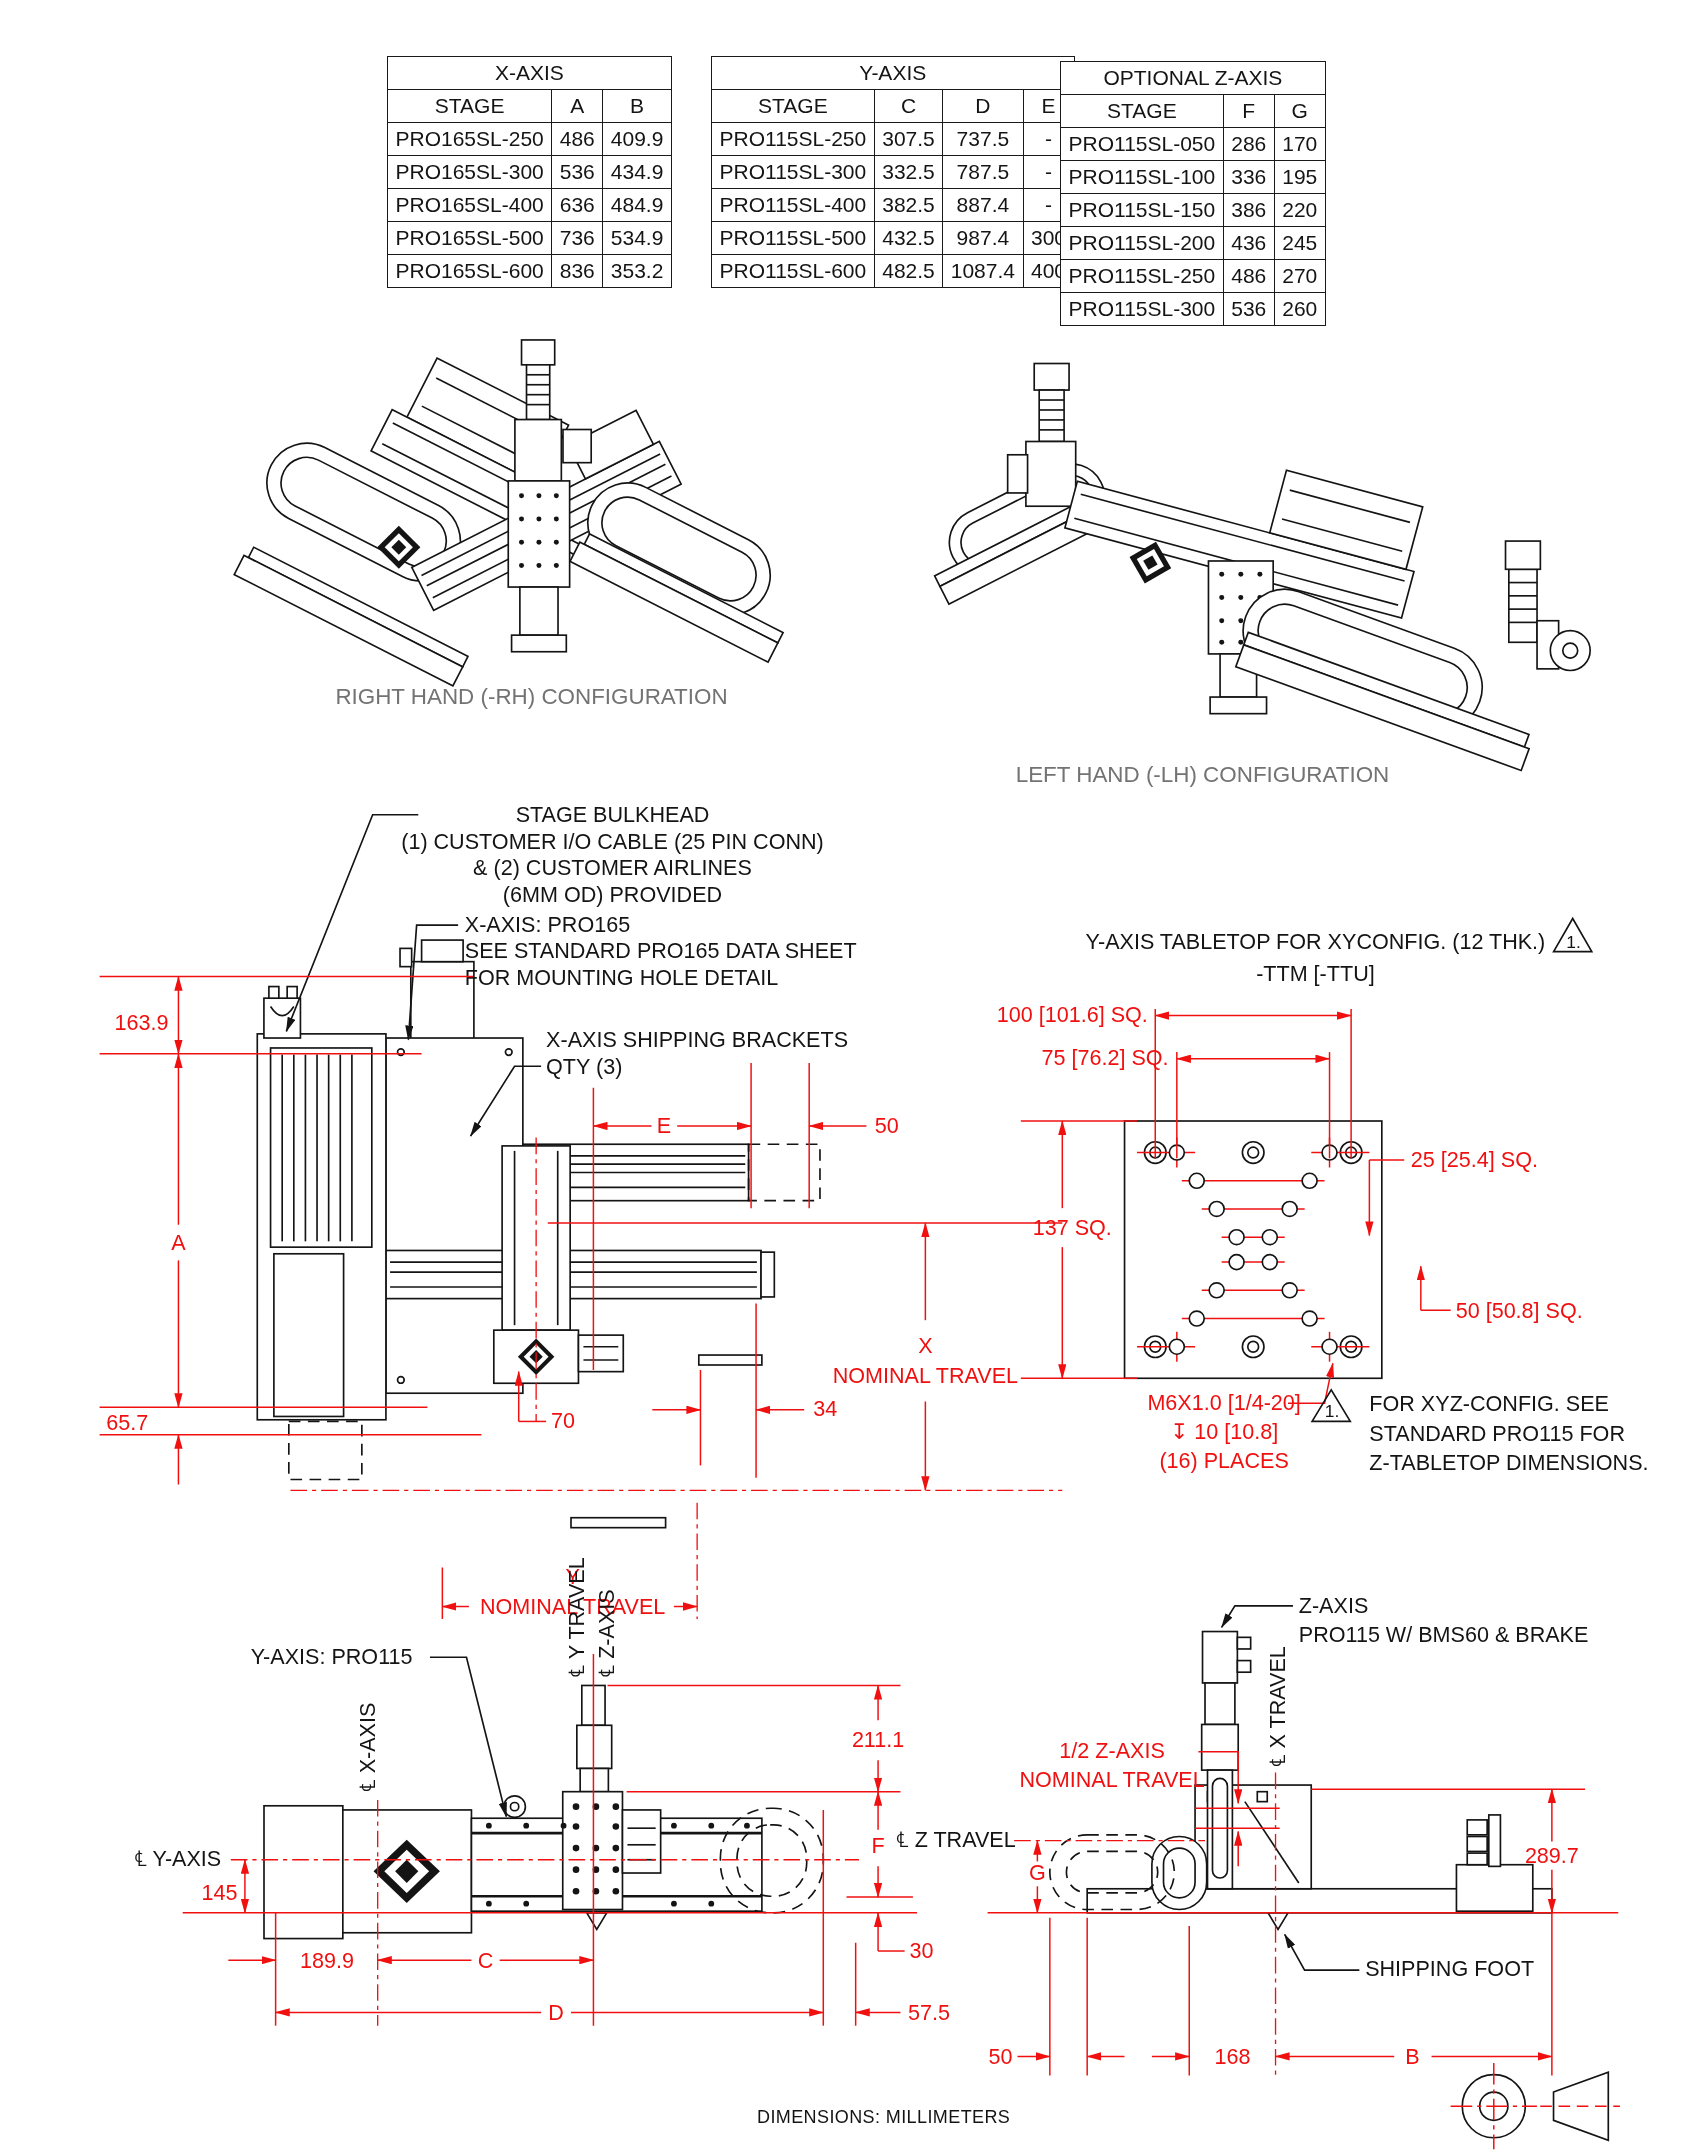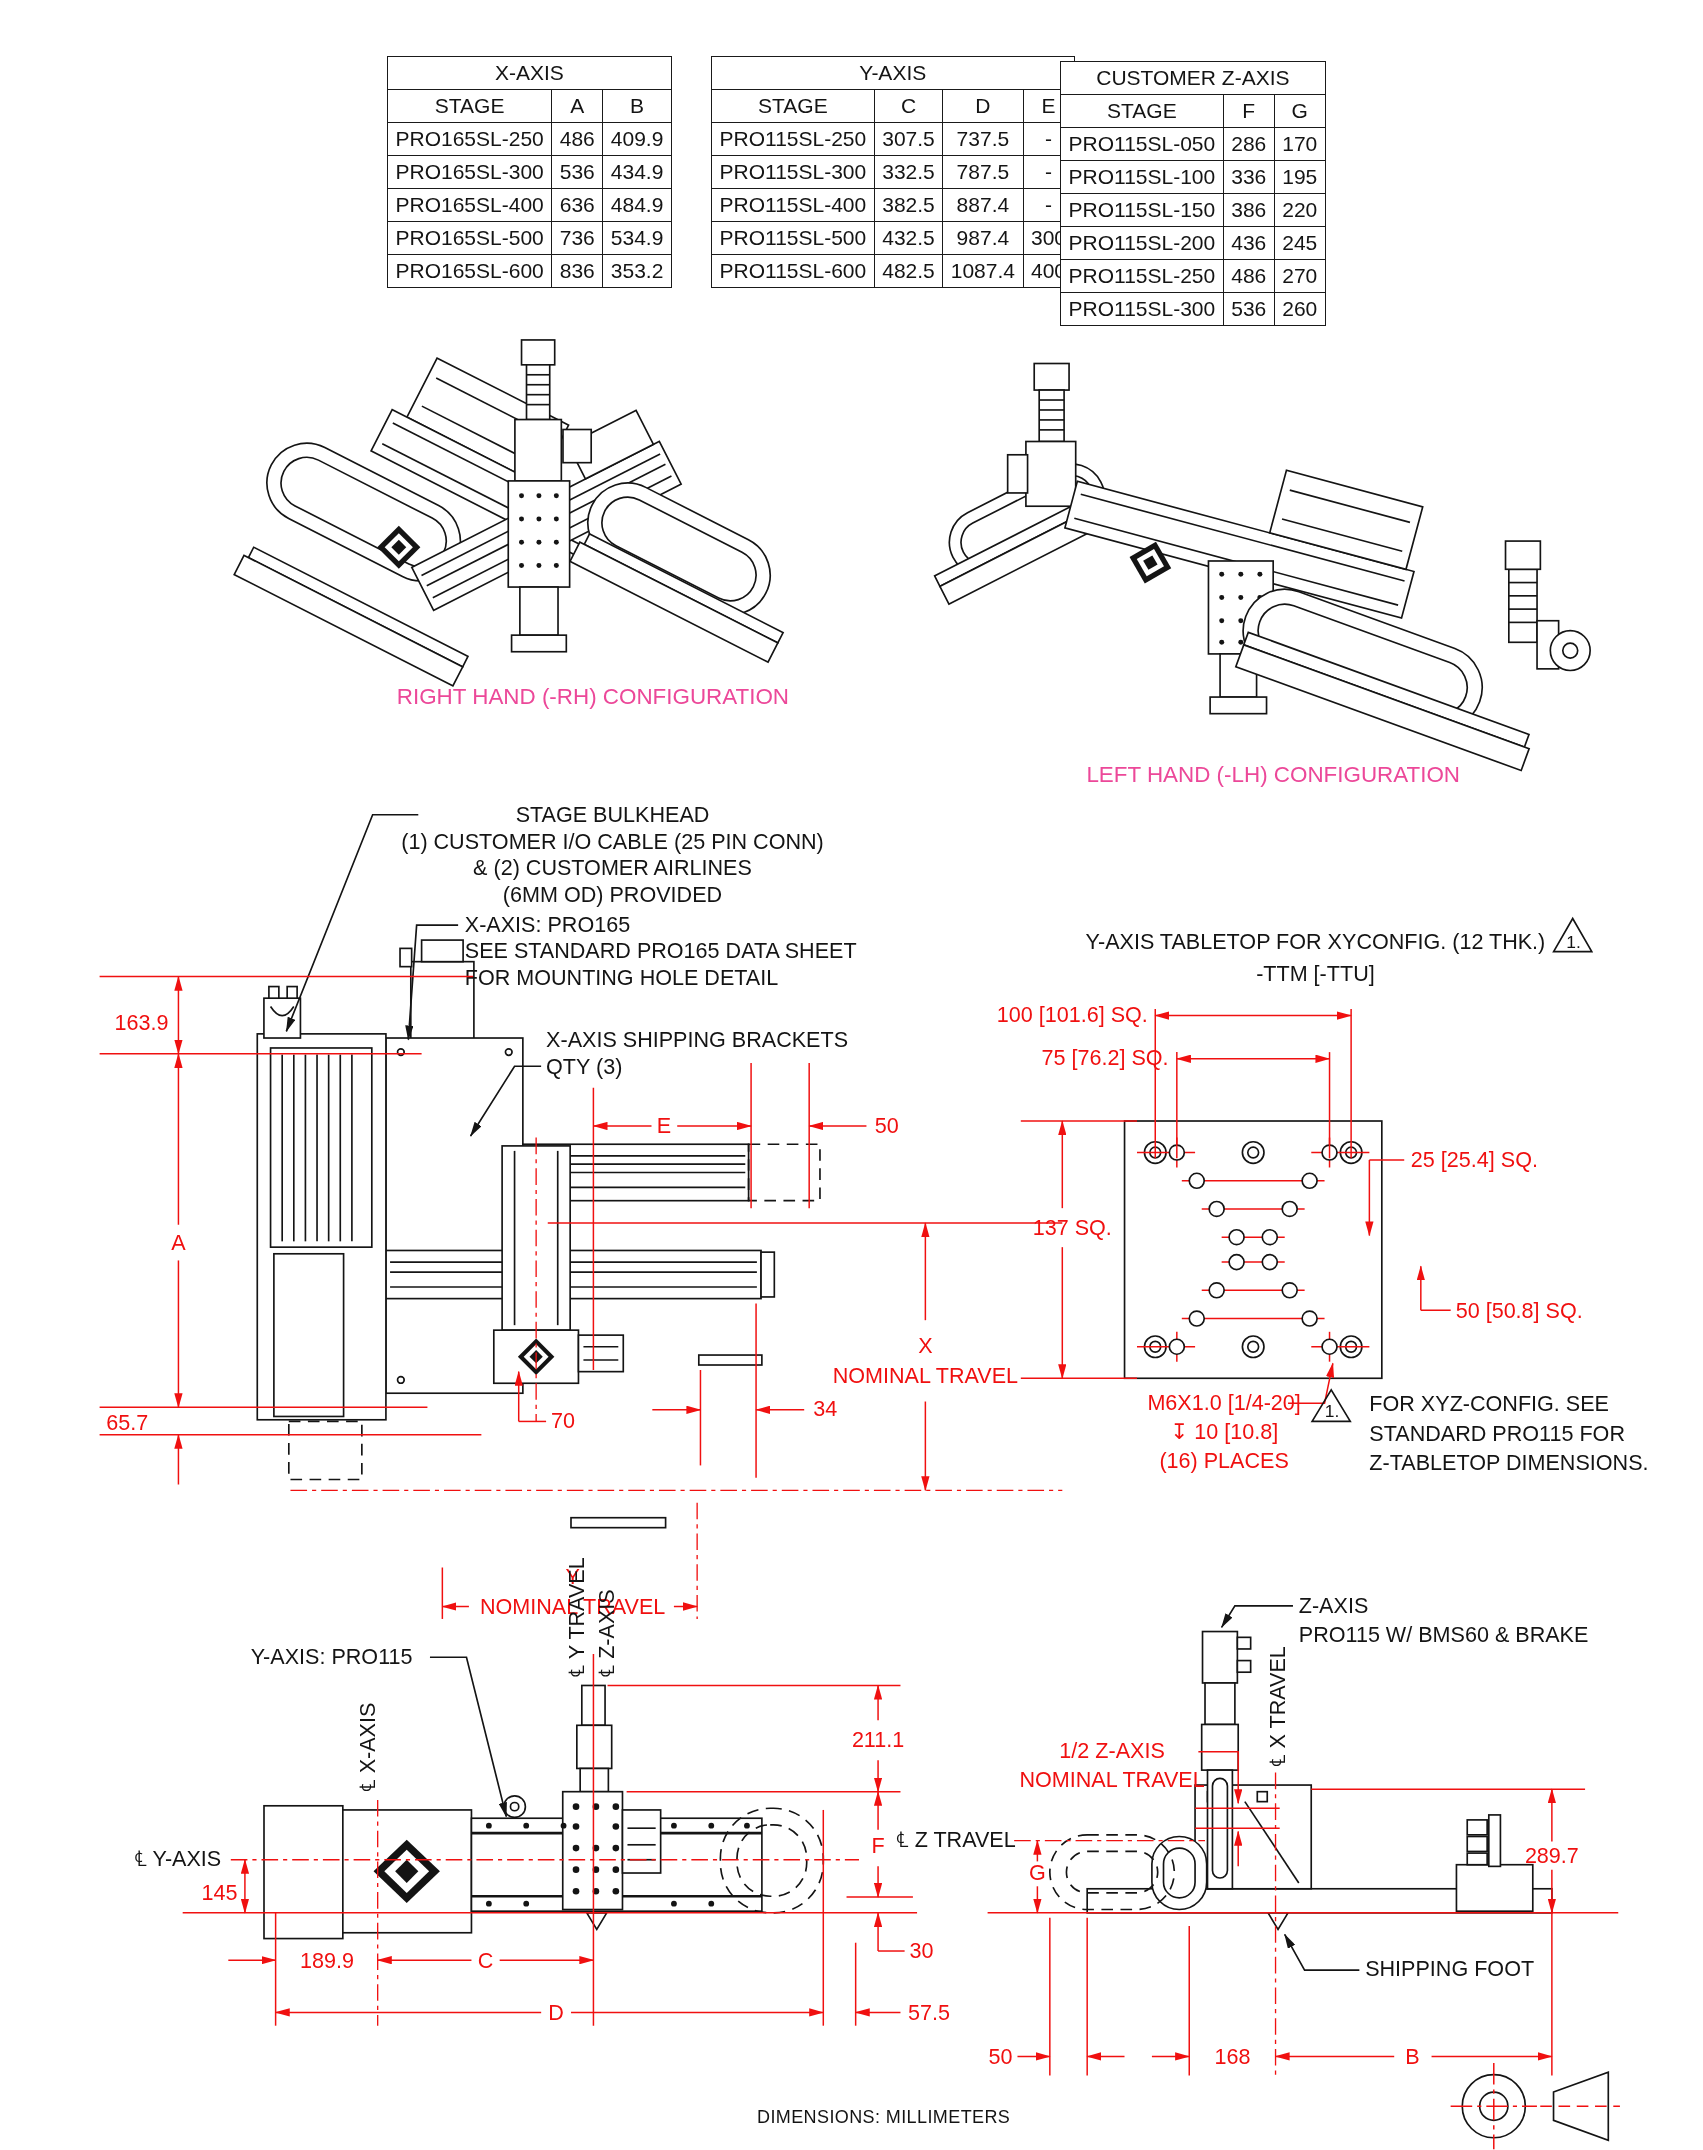--- a/index.html
+++ b/index.html
@@ -8,21 +8,21 @@
   table{border-collapse:collapse;position:absolute;background:#fff;table-layout:auto}
   td{border:1.7px solid #1a1a1a;text-align:center;font-size:21px;padding:2.5px 7.5px;height:27px;white-space:nowrap}
   .t-title td,.t-head td{font-weight:normal}
   .tbl-x{left:387px;top:56px}
   .tbl-y{left:711px;top:56px}
   .tbl-z{left:1060px;top:61px}
   .tbl-x td:first-child{min-width:139px}
   .tbl-y td:first-child{min-width:139px}
   .tbl-z td:first-child{min-width:139px}
   svg{position:absolute;overflow:visible}
-  .caption{position:absolute;font-size:22.4px;color:#ec4899;text-align:right;width:515px}
+  .caption{position:absolute;font-size:22.4px;color:#737373;text-align:center;width:515px}
   .footer{position:absolute;left:757px;top:2107px;font-size:18px;letter-spacing:0.4px}
   
   .k{stroke:#141414;stroke-width:2;fill:none}
   .kf{stroke:#141414;stroke-width:2;fill:#fff}
   .kt{stroke:#141414;stroke-width:3.2;fill:none}
   .kdash{stroke:#141414;stroke-width:2;fill:none;stroke-dasharray:14 9}
   .kd{fill:#141414;stroke:none}
   .r{stroke:#f01010;stroke-width:1.8;fill:none}
   .rcl{stroke:#f01010;stroke-width:1.6;fill:none;stroke-dasharray:20 6 5 6}
   .bt{font-size:26px;fill:#141414}
@@ -110,21 +110,21 @@
         <td>PRO115SL-600</td>
         <td>482.5</td>
         <td>1087.4</td>
         <td>400</td>
       </tr>
     </tbody>
   </table>
 <table class="tbl-z">
     <tbody>
       <tr class="t-title">
-        <td colspan="3">CUSTOMER Z-AXIS</td>
+        <td colspan="3">OPTIONAL Z-AXIS</td>
       </tr>
       <tr class="t-head">
         <td>STAGE</td>
         <td>F</td>
         <td>G</td>
       </tr>
       <tr>
         <td>PRO115SL-050</td>
         <td>286</td>
         <td>170</td>

